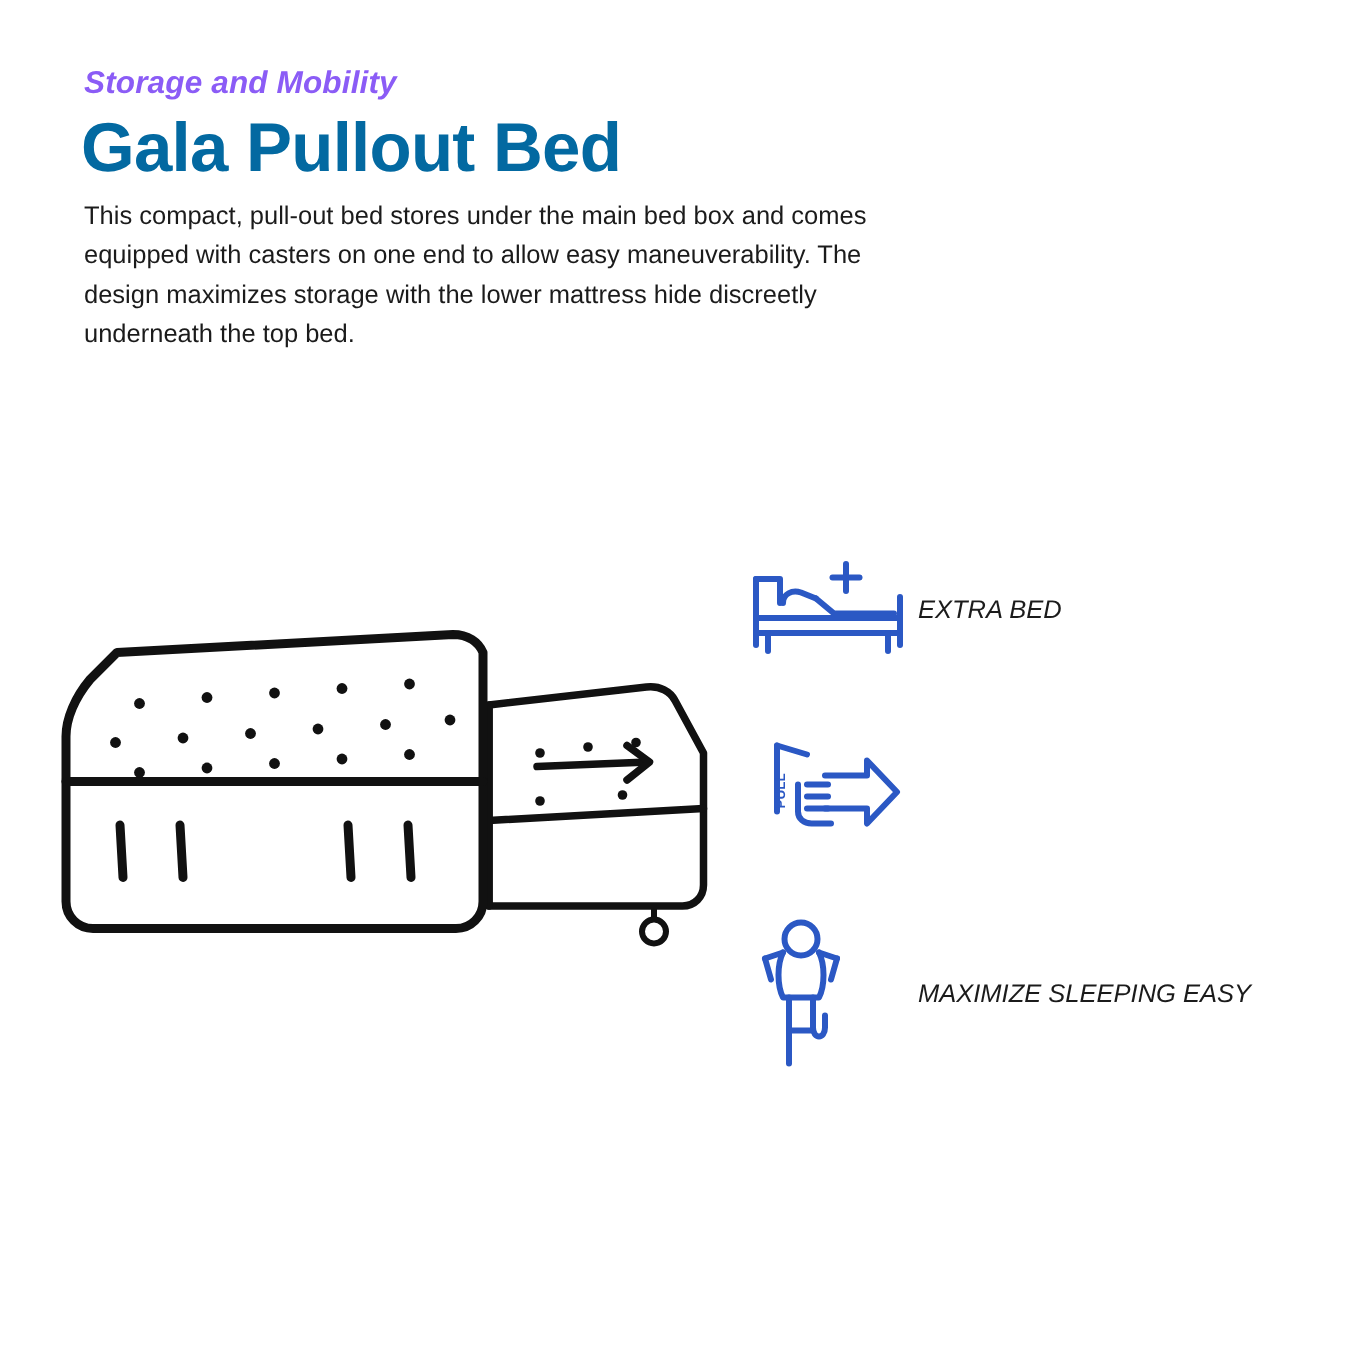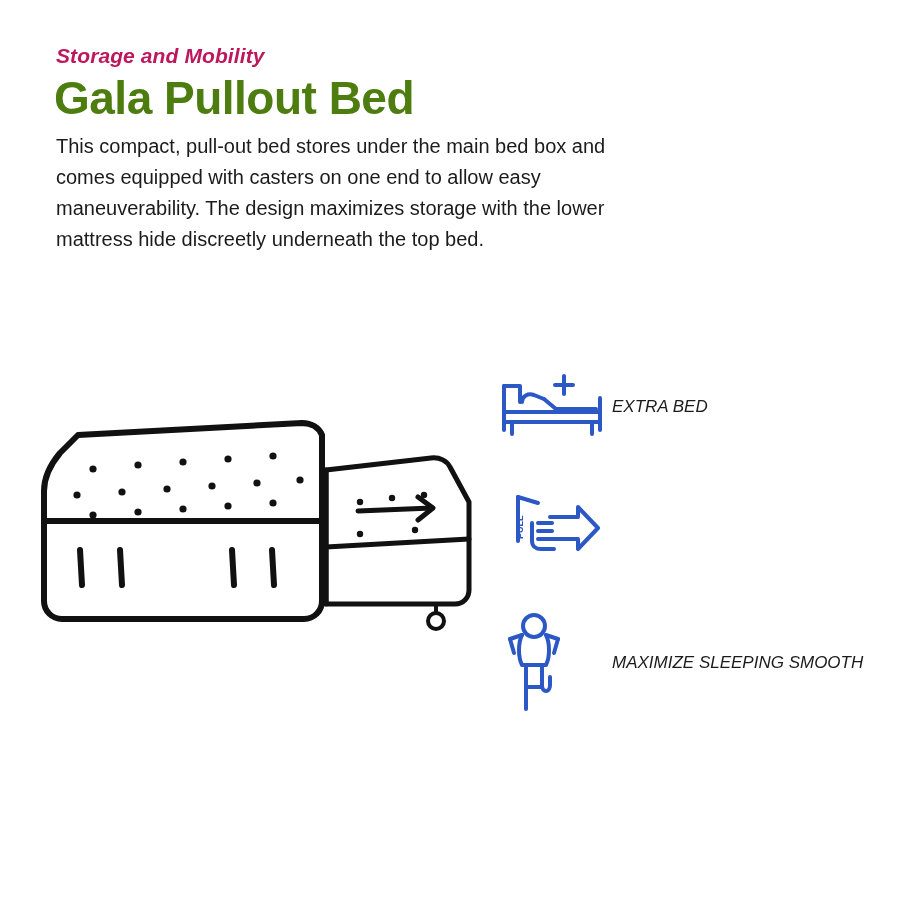--- a/index.html
+++ b/index.html
@@ -25,34 +25,34 @@
   .header {
     position: absolute;
     left: 54px;
     top: 44px;
     width: 620px;
   }
   .eyebrow {
     font-style: italic;
     font-size: 21px;
     font-weight: 700;
-    color: #be185d;
+    color: #8b5cf6;
     letter-spacing: 0.1px;
     margin: 0 0 4px 2px;
   }
   .title {
     font-size: 46px;
     font-weight: 700;
-    color: #4d7c0f;
+    color: #0369a1;
     letter-spacing: -0.5px;
     margin: 0 0 6px 0;
     line-height: 1.15;
   }
   .desc {
-    font-size: 20px;
+    font-size: 17px;
     line-height: 1.56;
     color: #1b1b1b;
     margin: 0 0 0 2px;
     max-width: 570px;
   }
 
   
   .bed-art {
     position: absolute;
     left: 20px;
@@ -225,17 +225,17 @@
             <path d="M66 30 L62 44"></path>
 
             <path d="M30 26 C26 34 26 48 30 56 L54 56 C58 48 58 34 54 26"></path>
 
             <path d="M34 56 L34 100"></path>
             <path d="M50 56 L50 76 C50 84 58 84 58 76 L58 68"></path>
             <path d="M34 78 L50 78"></path>
           </g>
         </svg>
       </div>
-      <div class="feature-label">MAXIMIZE SLEEPING SMOOTH</div>
+      <div class="feature-label">MAXIMIZE SLEEPING EASY</div>
     </div>
 
   </div>
 </div>
 
 </body></html>

